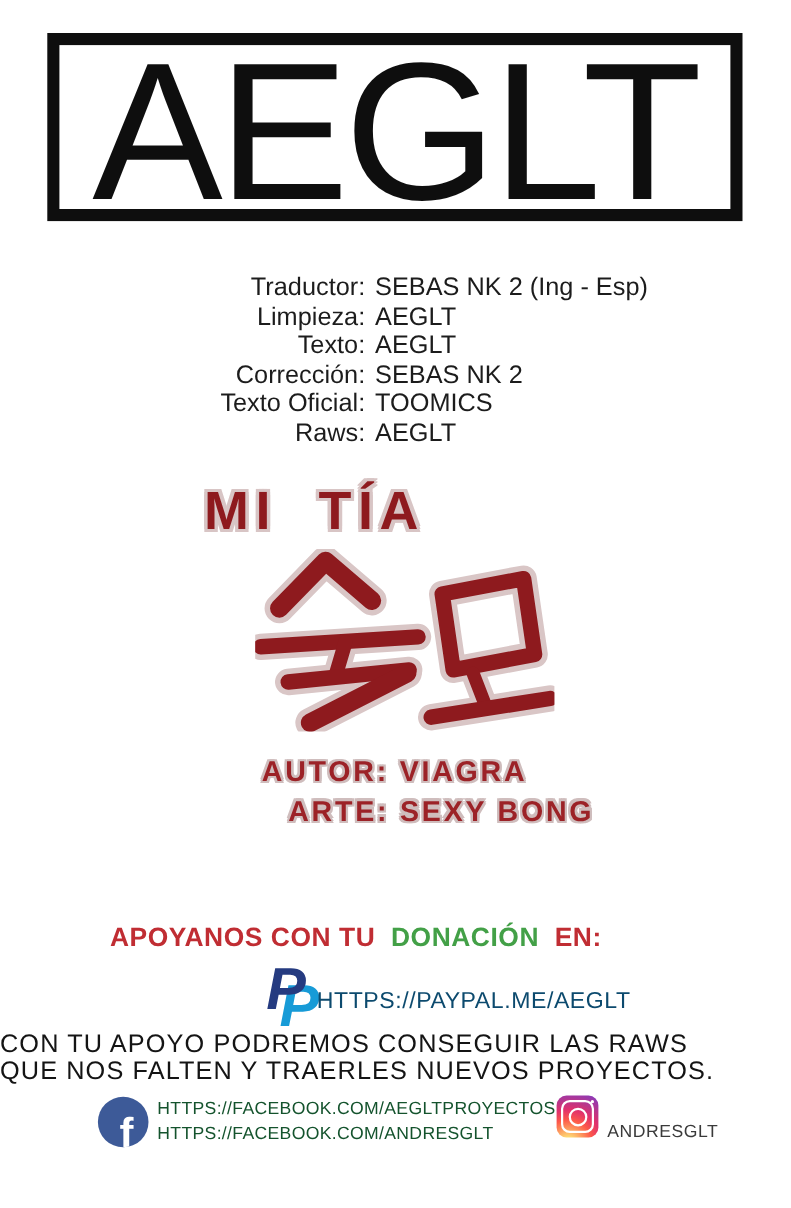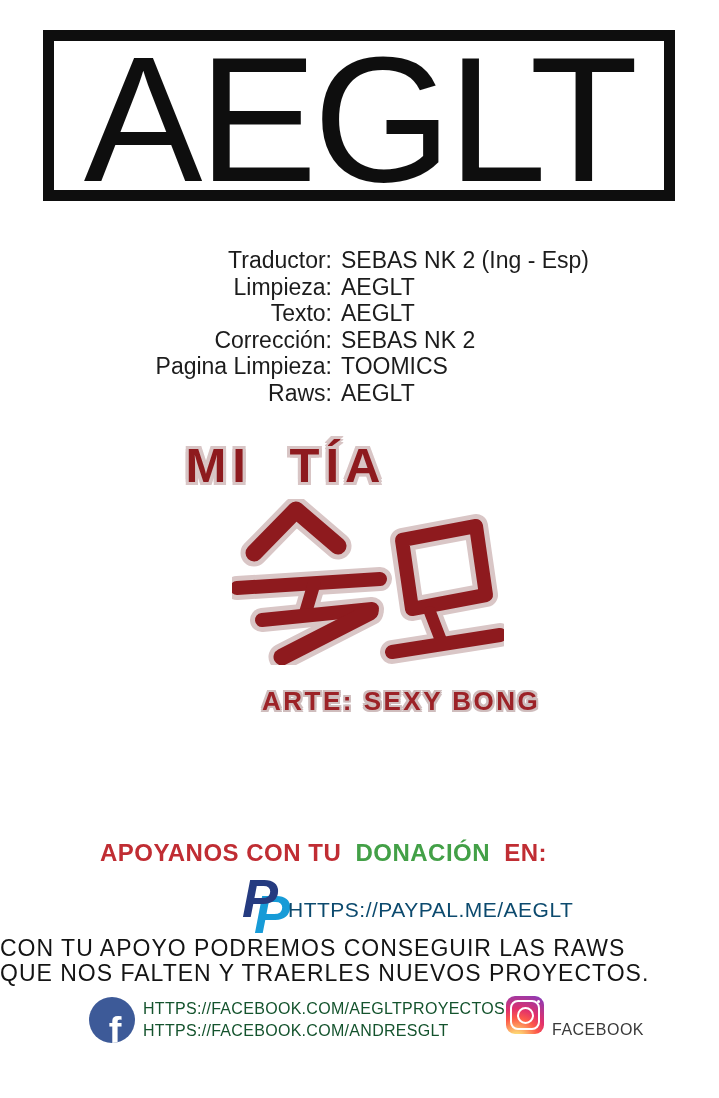--- a/index.html
+++ b/index.html
@@ -107,21 +107,21 @@
   </div>
   <div class="credit-row">
     <span class="credit-label">Texto:</span>
     <span class="credit-value">AEGLT</span>
   </div>
   <div class="credit-row">
     <span class="credit-label">Corrección:</span>
     <span class="credit-value">SEBAS NK 2</span>
   </div>
   <div class="credit-row">
-    <span class="credit-label">Pagina Limpieza:</span>
+    <span class="credit-label">Texto Oficial:</span>
     <span class="credit-value">TOOMICS</span>
   </div>
   <div class="credit-row">
     <span class="credit-label">Raws:</span>
     <span class="credit-value">AEGLT</span>
   </div>
 </div>
 
 <div class="mi-tia">MI TÍA</div>
 
@@ -147,20 +147,21 @@
       <path d="M30,121 L140,110" stroke-width="14"></path>
       <path d="M138,113 L50,158" stroke-width="17"></path>
       <path d="M170,41 L244,27 L254,96 L180,110 Z" stroke-width="14"></path>
       <path d="M198,113 L210,144" stroke-width="12"></path>
       <path d="M160,153 L268,136" stroke-width="14"></path>
     </g>
   </svg>
 </div>
 
 <div class="author-block">
+  <div>AUTOR: VIAGRA</div>
   <div class="author-line2">ARTE: SEXY BONG</div>
 </div>
 
 <div class="donation-line">
   <span class="don-red">APOYANOS CON TU</span>
   <span class="don-green">DONACIÓN</span>
   <span class="don-red">EN:</span>
 </div>
 
 <div class="paypal-logo">
@@ -182,13 +183,13 @@
 <div class="fb-urls">
   <div>HTTPS://FACEBOOK.COM/AEGLTPROYECTOS</div>
   <div>HTTPS://FACEBOOK.COM/ANDRESGLT</div>
 </div>
 
 <div class="ig-icon">
   <div class="ig-frame"></div>
   <div class="ig-lens"></div>
   <div class="ig-dot"></div>
 </div>
-<div class="ig-label">FACEBOOK</div>
+<div class="ig-label">ANDRESGLT</div>
 
 </body></html>

